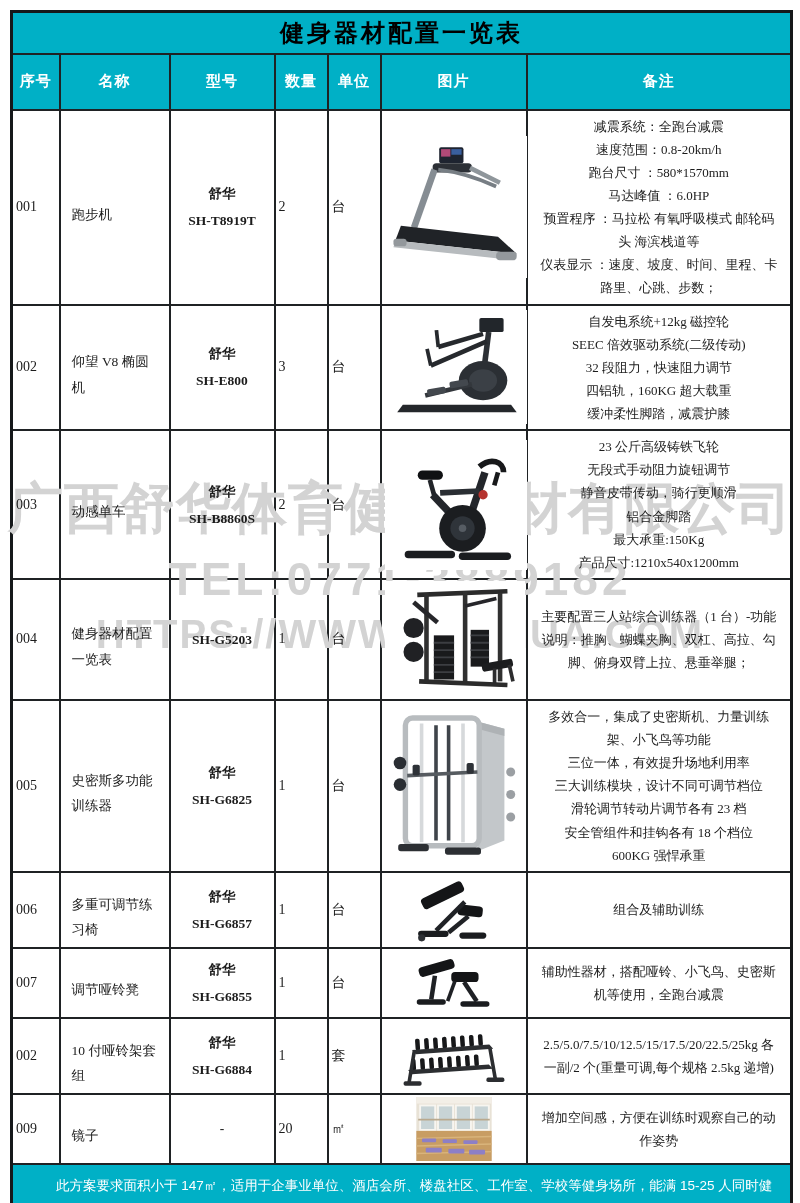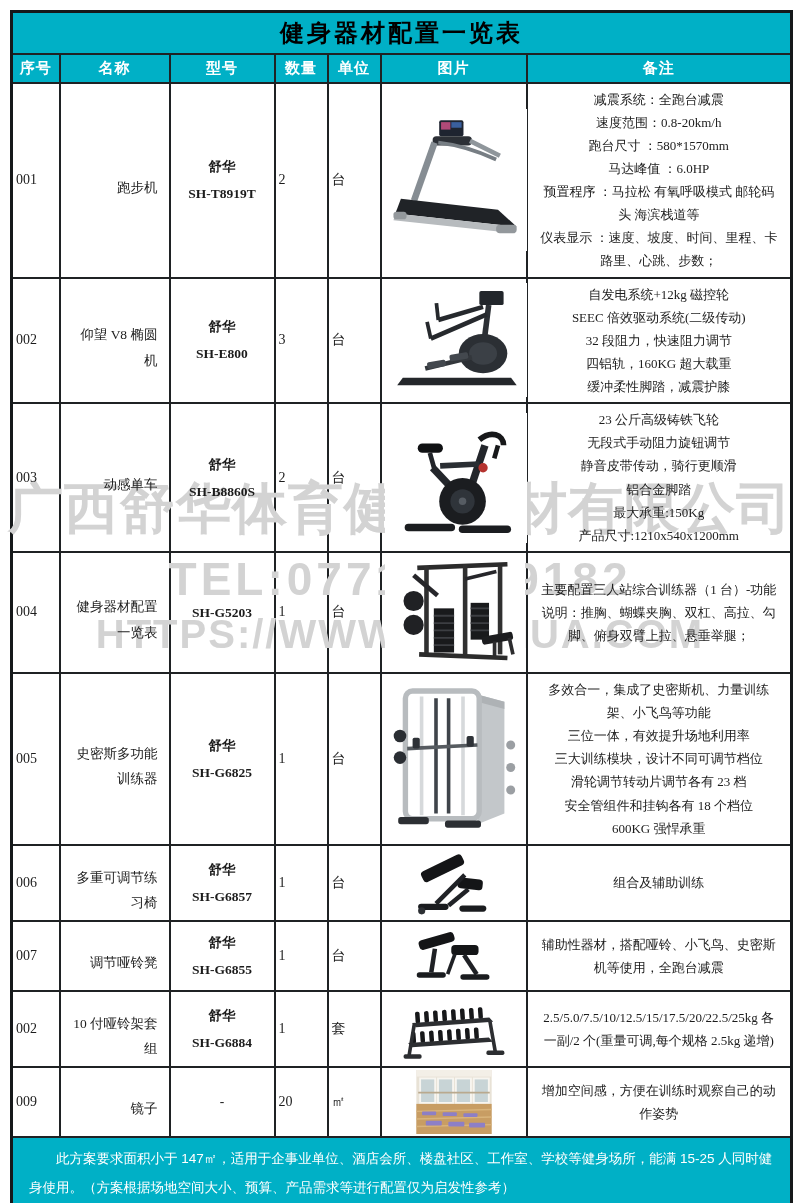--- a/index.html
+++ b/index.html
@@ -11,30 +11,30 @@
       font-family:"Liberation Sans","DejaVu Sans",sans-serif;font-weight:bold;white-space:nowrap;}
   .wm1{top:472px;font-size:55px;letter-spacing:1px;}
   .wm2{top:552px;font-size:46px;letter-spacing:4px;}
   .wm3{top:612px;font-size:40px;letter-spacing:2px;}
 
   table.sheet{position:absolute;left:10px;top:10px;width:780px;border-collapse:collapse;
         table-layout:fixed;border:3px solid #15181a;}
   td,th{border:2px solid #1f2224;vertical-align:middle;padding:1px 3px;}
 
   tr.title-row{height:42px;}
-  tr.header-row{height:29px;}
+  tr.header-row{height:56px;}
   .band{background:#00b0c6;}
   .title-cell{color:#000000;font-family:"Liberation Sans","DejaVu Sans",sans-serif;
       font-weight:bold;font-size:24px;text-align:center;letter-spacing:3px;}
   th.hd{color:#fff;font-family:"Liberation Sans","DejaVu Sans",sans-serif;
       font-weight:bold;font-size:15px;text-align:center;letter-spacing:1px;}
 
   .cell{position:relative;z-index:2;}
   .num{text-align:left;font-size:14px;}
-  .name{text-align:right;font-size:13.5px;line-height:1.9;padding:0 8px;margin-top:15px;}
+  .name{text-align:left;font-size:13.5px;line-height:1.9;padding:0 8px;margin-top:15px;}
   .model{text-align:center;font-size:13.5px;line-height:2.0;white-space:pre-line;font-weight:bold;}
   .notes{text-align:center;font-size:13px;line-height:1.78;white-space:pre-line;padding:3px 9px;}
 
   .r1{height:188px}.r2{height:122px}.r3{height:140px}.r4{height:120px}.r5{height:168px}
   .r6{height:75px}.r7{height:70px}.r8{height:76px}.r9{height:69px}
   tr.footer-row{height:76px;}
   .footer-cell{color:#fff;font-family:"Liberation Sans","DejaVu Sans",sans-serif;
       font-size:13.5px;line-height:2.2;text-align:left;padding:6px 16px 10px 16px;text-indent:2em;}
 
   .img-box{position:relative;z-index:2;background:#fff;width:fit-content;margin:0 auto;

